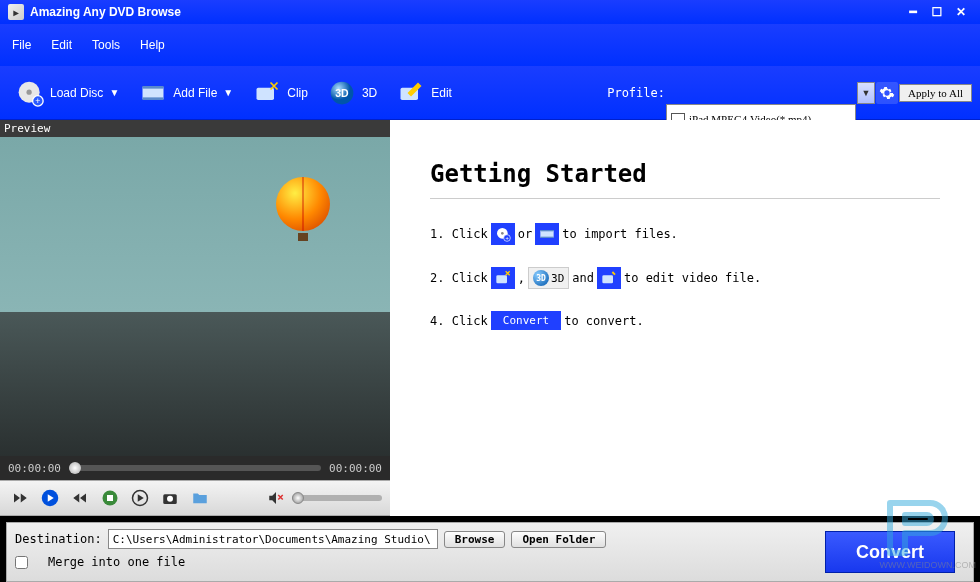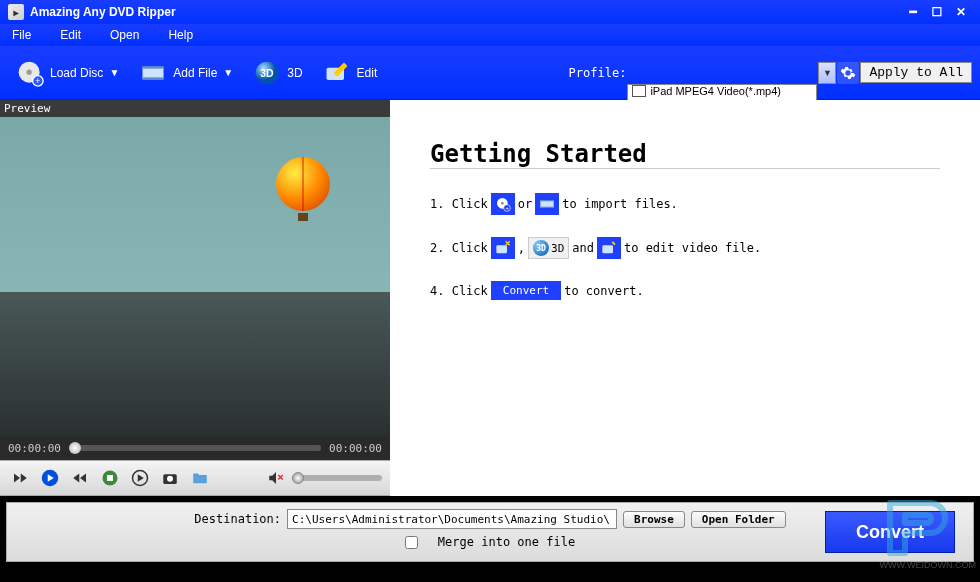--- a/index.html
+++ b/index.html
@@ -2,89 +2,89 @@
 <html><head>
 <meta charset="utf-8">
 <style>
 * { margin: 0; padding: 0; box-sizing: border-box; }
 body { font-family: "Segoe UI", Tahoma, sans-serif; font-size: 12px; background: #000; width: 980px; height: 582px; overflow: hidden; position: relative; }
 .titlebar { height: 24px; background: linear-gradient(#1a3dff, #0030ff); color: #fff; display: flex; align-items: center; padding: 0 8px; font-weight: bold; font-size: 12px; }
 .titlebar-icon { width: 16px; height: 16px; background: linear-gradient(135deg,#f0f0f0,#ccc); border-radius:2px; margin-right: 6px; display:inline-flex;align-items:center;justify-content:center;font-size:10px;color:#333; }
 .titlebar-title { flex: 1; }
 .titlebar-btns { display: flex; gap: 2px; }
 .titlebar-btn { width: 22px; height: 18px; display: flex; align-items: center; justify-content: center; color: #fff; font-weight: bold; cursor: pointer; }
-.menubar { height: 22px; background: linear-gradient(#1a3dff, #0030ff); display: flex; align-items: center; padding: 0 12px; gap: 29px; color: #fff; font-size: 12px; }
+.menubar { height: 42px; background: linear-gradient(#1a3dff, #0030ff); display: flex; align-items: center; padding: 0 12px; gap: 20px; color: #fff; font-size: 12px; }
 .menubar-item { cursor: pointer; }
 .toolbar { height: 54px; background: linear-gradient(#1a3dff, #0030ff); display: flex; align-items: center; padding: 0 8px; gap: 6px; color: #fff; border-bottom: 1px solid #0020cc; }
 .tool-btn { display: flex; align-items: center; gap: 4px; padding: 4px 6px; cursor: pointer; font-size: 12px; }
 .tool-icon { width: 32px; height: 32px; display: flex; align-items: center; justify-content: center; }
 .tool-icon svg { width: 28px; height: 28px; }
 .dropdown-arrow { font-size: 10px; margin-left: 2px; }
 .profile-section { margin-left: auto; display: flex; align-items: center; gap: 1px; }
 .profile-label { font-family: monospace; font-size: 12px; }
-.profile-select { background: #fff; border: 1px solid #888; height: 22px; width: 190px; display: flex; align-items: flex-start; padding: 0 4px; font-family: Liberation Sans, sans-serif; font-size: 11px; color: #000; cursor: pointer; margin-top: 44px; }
+.profile-select { background: #fff; border: 1px solid #888; height: 22px; width: 190px; display: flex; align-items: flex-end; padding: 0 4px; font-family: Liberation Serif, serif; font-size: 11px; color: #000; cursor: pointer; margin-top: 44px; }
 .profile-select-icon { width: 14px; height: 12px; border: 1px solid #555; margin-right: 4px; }
 .profile-dd { width: 18px; height: 22px; background: linear-gradient(#d8e0ff,#b0c0ff); border: 1px solid #888; display:flex;align-items:center;justify-content:center;color:#333;font-size:9px; cursor:pointer; }
 .gear-btn { width: 22px; height: 22px; display: flex; align-items: center; justify-content: center; cursor: pointer; background:rgba(255,255,255,0.15); border-radius:2px; }
-.apply-btn { background: #f0f0f0; border: 1px solid #888; padding: 2px 8px; font-family: Liberation Mono, monospace; font-size: 13px; cursor: pointer; color:#000; }
+.apply-btn { background: #f0f0f0; border: 1px solid #888; padding: 2px 8px; font-family: Liberation Serif, serif; font-size: 11px; cursor: pointer; color:#000; }
 .main-area { display: flex; height: 396px; background: #fff; }
 .preview-panel { width: 390px; background: #3a3a3a; display: flex; flex-direction: column; }
 .preview-label { color: #fff; font-size: 11px; padding: 2px 4px; font-family: monospace; }
 .preview-video { flex: 1; background: linear-gradient(180deg, #7aa8a8 0%, #8ab5b5 55%, #4a5858 55%, #2a3030 100%); position: relative; }
 .balloon { position: absolute; right: 60px; top: 40px; width: 54px; height: 64px; }
 .balloon-top { width:54px; height:54px; border-radius:50%; background: radial-gradient(circle at 35% 30%, #ffee44, #ff8800 50%, #cc3300); position:relative; }
 .balloon-top::before { content:''; position:absolute; left:50%; top:0; width:2px; height:54px; background:rgba(200,0,0,0.4); transform:translateX(-50%);}
 .balloon-basket { width:10px;height:8px;background:#654321;margin:2px auto 0; }
 .timeline { height: 24px; background: #2a2a2a; display: flex; align-items: center; padding: 0 8px; gap: 8px; color: #ccc; font-size: 11px; font-family: monospace; }
 .timeline-track { flex: 1; height: 6px; background: #555; border-radius: 3px; position: relative; }
 .timeline-thumb { position: absolute; left: 0; top: -3px; width: 12px; height: 12px; background: radial-gradient(#fff,#aaa); border-radius: 50%; cursor: pointer; }
 .controls { height: 36px; background: linear-gradient(#f4f4f4,#d8d8d8); display: flex; align-items: center; padding: 0 8px; gap: 6px; border-top: 1px solid #aaa; border-bottom:1px solid #aaa; }
 .ctrl-btn { width: 24px; height: 24px; display: flex; align-items: center; justify-content: center; cursor: pointer; color: #333; }
 .ctrl-btn svg { width: 18px; height: 18px; }
 .ctrl-btn.play svg circle { fill:#0050dd; }
 .volume { margin-left: auto; display: flex; align-items: center; gap: 4px; }
 .volume-track { width: 90px; height: 6px; background: #b0b0b0; border-radius: 3px; position: relative; }
 .volume-thumb { position: absolute; left: 0; top: -3px; width: 12px; height: 12px; background: radial-gradient(#fff,#888); border-radius: 50%; border:1px solid #888; cursor: pointer; }
 .content-panel { flex: 1; background: #fff; padding: 40px 40px; font-family: monospace; color: #000; }
-.content-title { font-size: 24px; font-weight: bold; border-bottom: 1px solid #ccc; margin-bottom: 24px; }
+.content-title { font-size: 24px; font-weight: bold; border-bottom: 1px solid #ccc; padding-bottom: 10px; margin-bottom: 24px; }
 .step { margin-bottom: 22px; font-size: 12px; display: flex; align-items: center; flex-wrap: wrap; gap: 3px; }
 .inline-icon { display: inline-flex; width: 24px; height: 22px; background: #2040ff; align-items: center; justify-content: center; vertical-align: middle; }
 .inline-icon svg { width: 16px; height: 16px; }
 .inline-3d { display: inline-flex; align-items: center; gap: 2px; padding: 0 4px; height: 22px; border:1px solid #ccc; background:#f0f0f0; vertical-align:middle; font-size:11px; }
 .inline-3d .td-ball { width:16px;height:16px;border-radius:50%;background:radial-gradient(circle at 30% 30%,#8cf,#05a);display:flex;align-items:center;justify-content:center;font-size:8px;font-weight:bold;color:#fff; }
 .inline-convert { display:inline-flex; align-items:center; justify-content:center; background:#2040ff; color:#fff; padding: 3px 12px; font-size:11px; }
-.bottom-panel { height: 60px; background: linear-gradient(#f0f0f0,#dcdcdc); border: 1px solid #aaa; margin: 6px; padding: 6px 8px; display: flex; flex-direction: column; gap: 6px; position: relative; align-items: center; }
+.bottom-panel { height: 60px; background: linear-gradient(#f0f0f0,#dcdcdc); border: 1px solid #aaa; margin: 6px; padding: 6px 8px; display: flex; flex-direction: column; gap: 6px; position: relative; }
 .dest-row { display: flex; align-items: center; gap: 6px; font-family: monospace; font-size: 12px; }
 .dest-input { flex: 0 0 330px; background: #fff; border: 1px solid #888; height: 20px; padding: 0 4px; font-family: monospace; font-size: 11px; }
 .small-btn { background: linear-gradient(#fdfdfd,#e0e0e0); border: 1px solid #888; border-radius: 3px; padding: 1px 10px; font-family: monospace; font-size: 11px; cursor: pointer; font-weight: bold; }
 .merge-row { display: flex; align-items: center; gap: 20px; font-family: monospace; font-size: 12px; }
 .merge-cb { width: 13px; height: 13px; cursor: pointer; }
 .convert-btn { position: absolute; right: 18px; top: 8px; width: 130px; height: 42px; background: linear-gradient(#3a5aff,#1838ee); color: #fff; font-size: 18px; font-weight: bold; display: flex; align-items: center; justify-content: center; border: 1px solid #0020aa; cursor: pointer; font-family: Tahoma, sans-serif; }
 .watermark { position: absolute; right: 4px; bottom: 12px; opacity: 0.5; pointer-events: none; }
 .watermark svg { width: 70px; height: 70px; }
 .watermark-text { font-size: 9px; color: #888; text-align: right; margin-top:-6px; }
 .film-icon{fill:#cfe3ff;}
 </style>
 </head>
 <body>
 
 <div class="titlebar">
   <span class="titlebar-icon">▸</span>
-  <span class="titlebar-title">Amazing Any DVD Ripper</span>
+  <span class="titlebar-title">Amazing Any DVD Browse</span>
   <div class="titlebar-btns">
     <span class="titlebar-btn">━</span>
     <span class="titlebar-btn">☐</span>
     <span class="titlebar-btn">✕</span>
   </div>
 </div>
 
 <div class="menubar">
   <span class="menubar-item">File</span>
   <span class="menubar-item">Edit</span>
-  <span class="menubar-item">Open</span>
+  <span class="menubar-item">Tools</span>
   <span class="menubar-item">Help</span>
 </div>
 
 <div class="toolbar">
   <div class="tool-btn">
     <span class="tool-icon">
       <svg viewBox="0 0 32 32">
           <circle cx="15" cy="15" r="12" fill="#e8e8e8"></circle>
           <circle cx="15" cy="15" r="3" fill="#999"></circle>
           <circle cx="25" cy="25" r="6" fill="#2a5aff" stroke="#fff" stroke-width="1.5"></circle>
@@ -97,20 +97,29 @@
   <div class="tool-btn">
     <span class="tool-icon">
       <svg viewBox="0 0 32 32">
           <rect x="4" y="8" width="24" height="16" class="film-icon" rx="2"></rect>
           <rect x="4" y="8" width="24" height="3" fill="#5a8acc"></rect>
           <rect x="4" y="21" width="24" height="3" fill="#5a8acc"></rect>
         </svg>
     </span>
     <span>Add File</span>
     <span class="dropdown-arrow">▼</span>
+  </div>
+  <div class="tool-btn">
+    <span class="tool-icon">
+      <svg viewBox="0 0 32 32">
+          <rect x="4" y="10" width="20" height="14" class="film-icon" rx="2"></rect>
+          <path d="M20 4 L28 12 M28 4 L20 12" stroke="#ffcc00" stroke-width="2"></path>
+        </svg>
+    </span>
+    <span>Clip</span>
   </div>
   <div class="tool-btn">
     <span class="tool-icon">
       <svg viewBox="0 0 32 32">
           <circle cx="16" cy="16" r="13" fill="url(#g3d)"></circle>
           <defs>
             <radialGradient id="g3d" cx="35%" cy="30%">
               <stop offset="0%" stop-color="#aaddff"></stop>
               <stop offset="100%" stop-color="#0055aa"></stop>
             </radialGradient>

